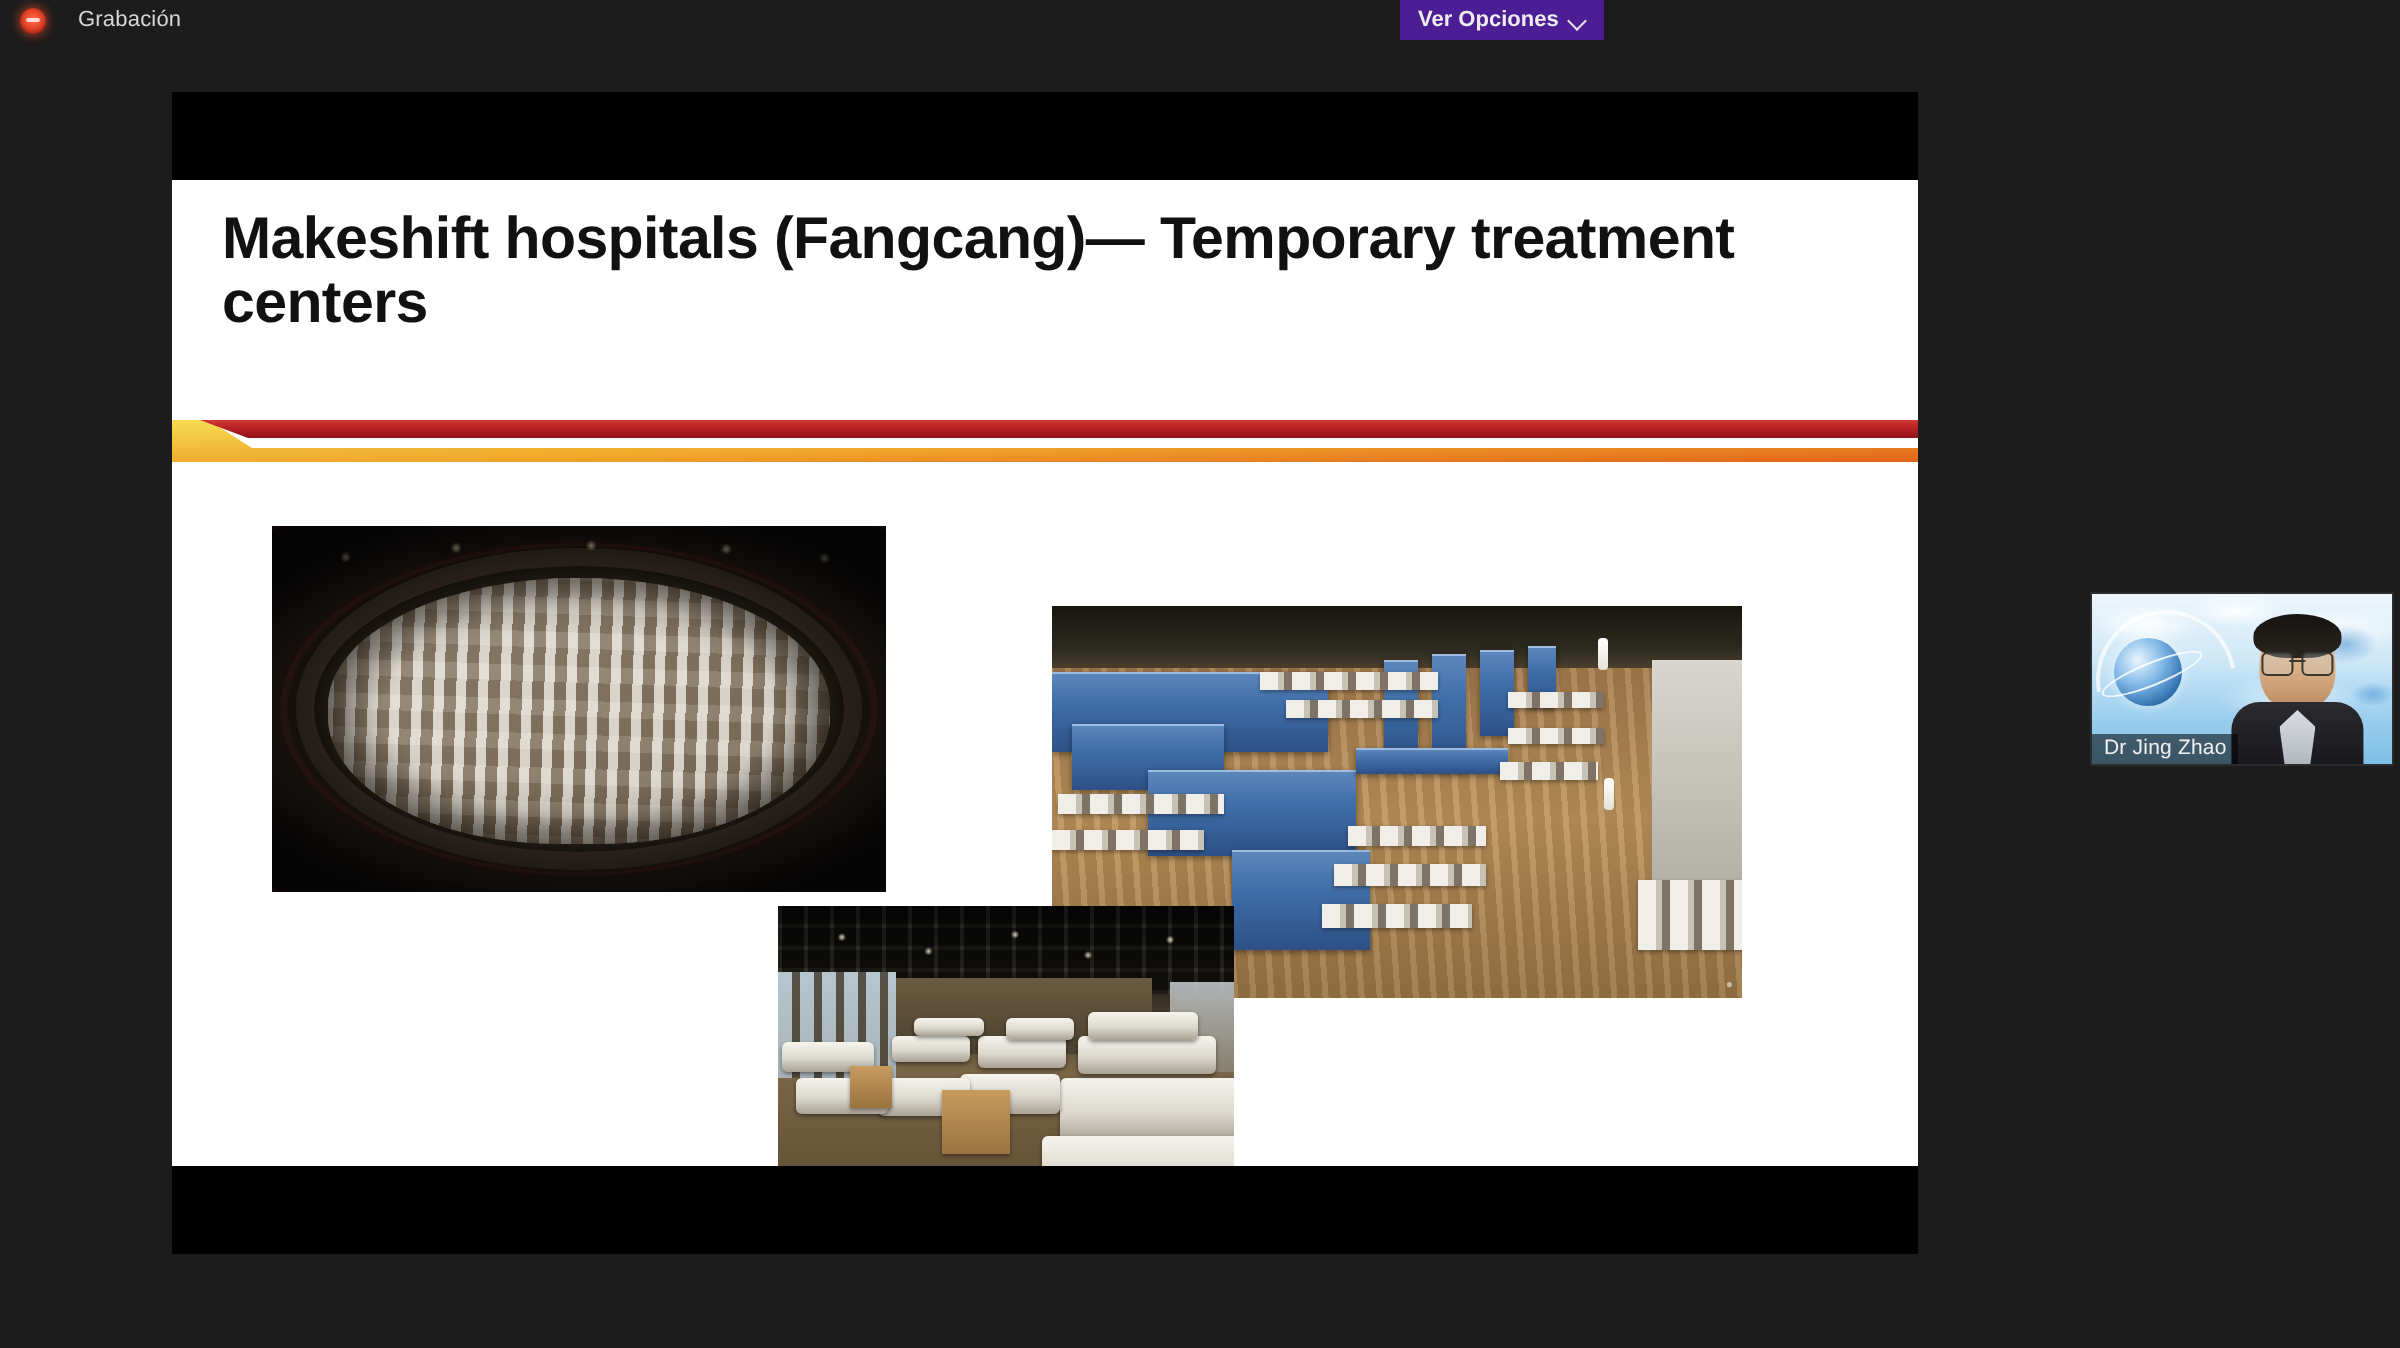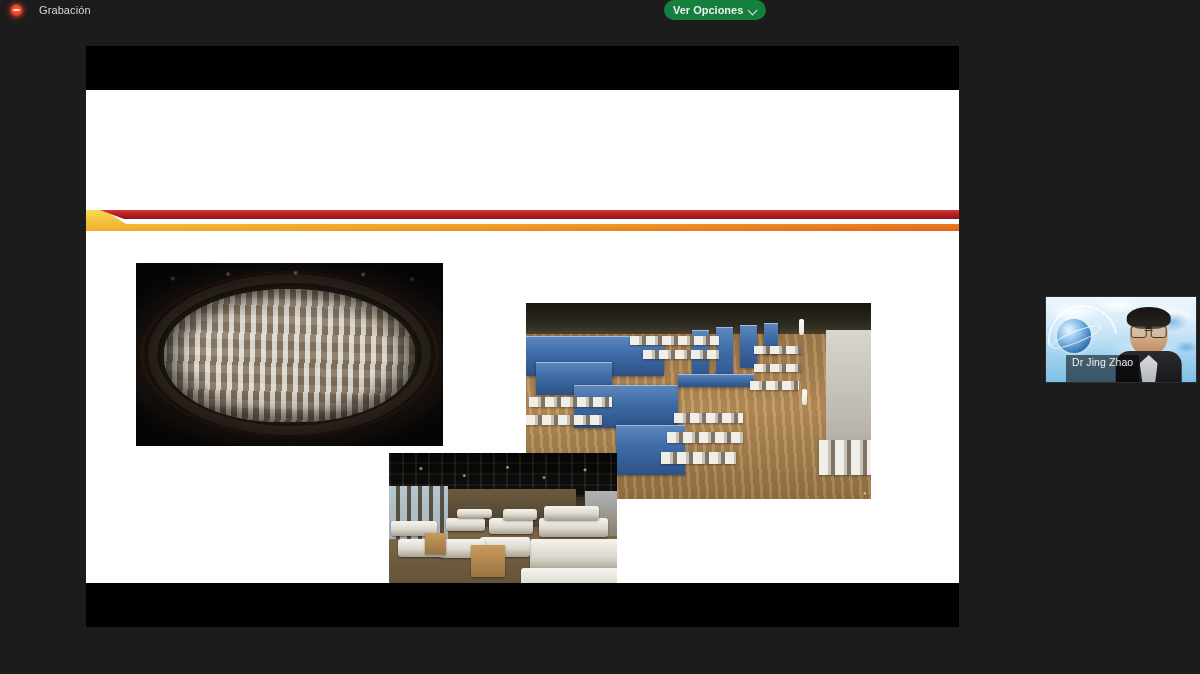--- a/index.html
+++ b/index.html
@@ -38,22 +38,22 @@
     position:absolute; left:437px; top:0px; width:253px; height:20px;
     background:#2ad425; border:1px solid #0f0f0f;
     display:flex; align-items:center; justify-content:center;
   }
   .share-banner span{
     color:#0a2c07; font-size:10.5px; font-weight:700; white-space:nowrap;
     letter-spacing:.1px;
   }
 
   .view-options{
-    position:absolute; left:664px; top:0px; height:20px; padding:0 9px;
-    background:#15803d; border-radius:10px;
+    position:absolute; left:700px; top:0px; height:20px; padding:0 9px;
+    background:#4c1d95; border-radius:0;
     display:flex; align-items:center; gap:6px; cursor:pointer;
   }
   .view-options .vo-label{ color:#ededed; font-size:11px; font-weight:700; white-space:nowrap; }
   .chev{ width:8px; height:8px; position:relative; flex:none; }
   .chev::before{
     content:""; position:absolute; left:0; top:1px;
     width:6px; height:6px; border-right:1.6px solid #e4e4e4; border-bottom:1.6px solid #e4e4e4;
     transform:rotate(45deg);
   }
 
@@ -274,23 +274,23 @@
     position:absolute; left:0px; top:40px; width:66px; height:36px;
     border-radius:14px 14px 0 0;
     background:linear-gradient(180deg,#2b2b2f 0%,#15151a 100%);
   }
   .p-shirt{
     position:absolute; left:24px; top:44px; width:18px; height:32px;
     background:linear-gradient(180deg,#d9dde2 0%,#aab0b8 100%);
     clip-path:polygon(50% 0,100% 26%,82% 100%,18% 100%,0 26%);
   }
   .thumb-name{
-    position:absolute; left:0px; bottom:0px; padding:1px 6px 14px 6px;
+    position:absolute; left:0px; bottom:0px; padding:1px 6px 2px 6px;
     background:rgba(0,0,0,.55);
-    color:#f0f0f0; font-size:10.5px; white-space:nowrap; letter-spacing:.1px;margin-left:20px;
+    color:#f0f0f0; font-size:10.5px; white-space:nowrap; letter-spacing:.1px;
   }
 </style>
 </head>
 <body>
 
 <div class="topbar">
 
   <div class="rec-group">
     <span class="rec-icon"></span>
     <span class="rec-label">Grabación</span>
@@ -301,20 +301,21 @@
     <span class="vo-label">Ver Opciones</span>
     <span class="chev"></span>
   </div>
 
 </div>
 
 <div class="stage">
 
   <div class="slide">
 
+    <div class="slide-title">Makeshift hospitals (Fangcang)— Temporary treatment centers</div>
 
     <div class="accent">
       <svg width="873" height="24" viewBox="0 0 873 24" xmlns="http://www.w3.org/2000/svg">
         <defs>
           <linearGradient id="wg" x1="0" y1="0" x2="1" y2="1">
             <stop offset="0%" stop-color="#f7dc52"></stop>
             <stop offset="55%" stop-color="#f0a82a"></stop>
             <stop offset="100%" stop-color="#e2621a"></stop>
           </linearGradient>
           <linearGradient id="rg" x1="0" y1="0" x2="0" y2="1">

